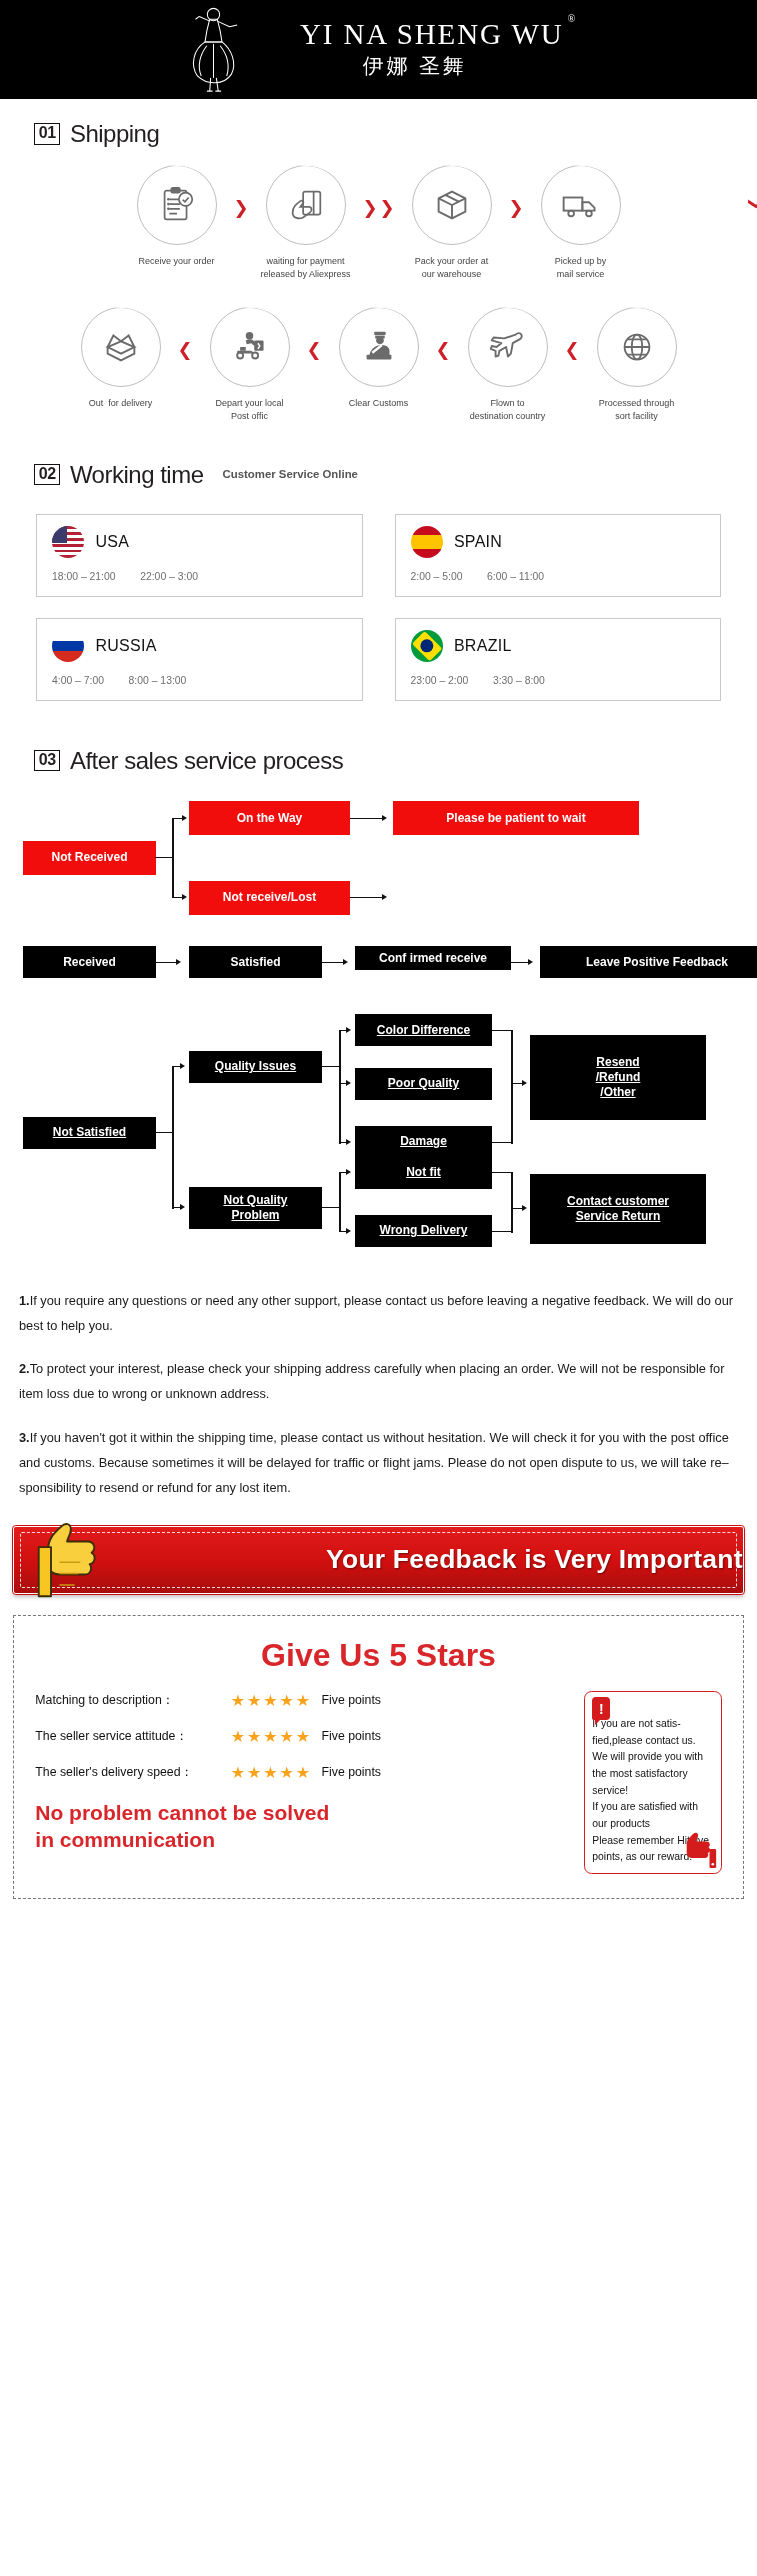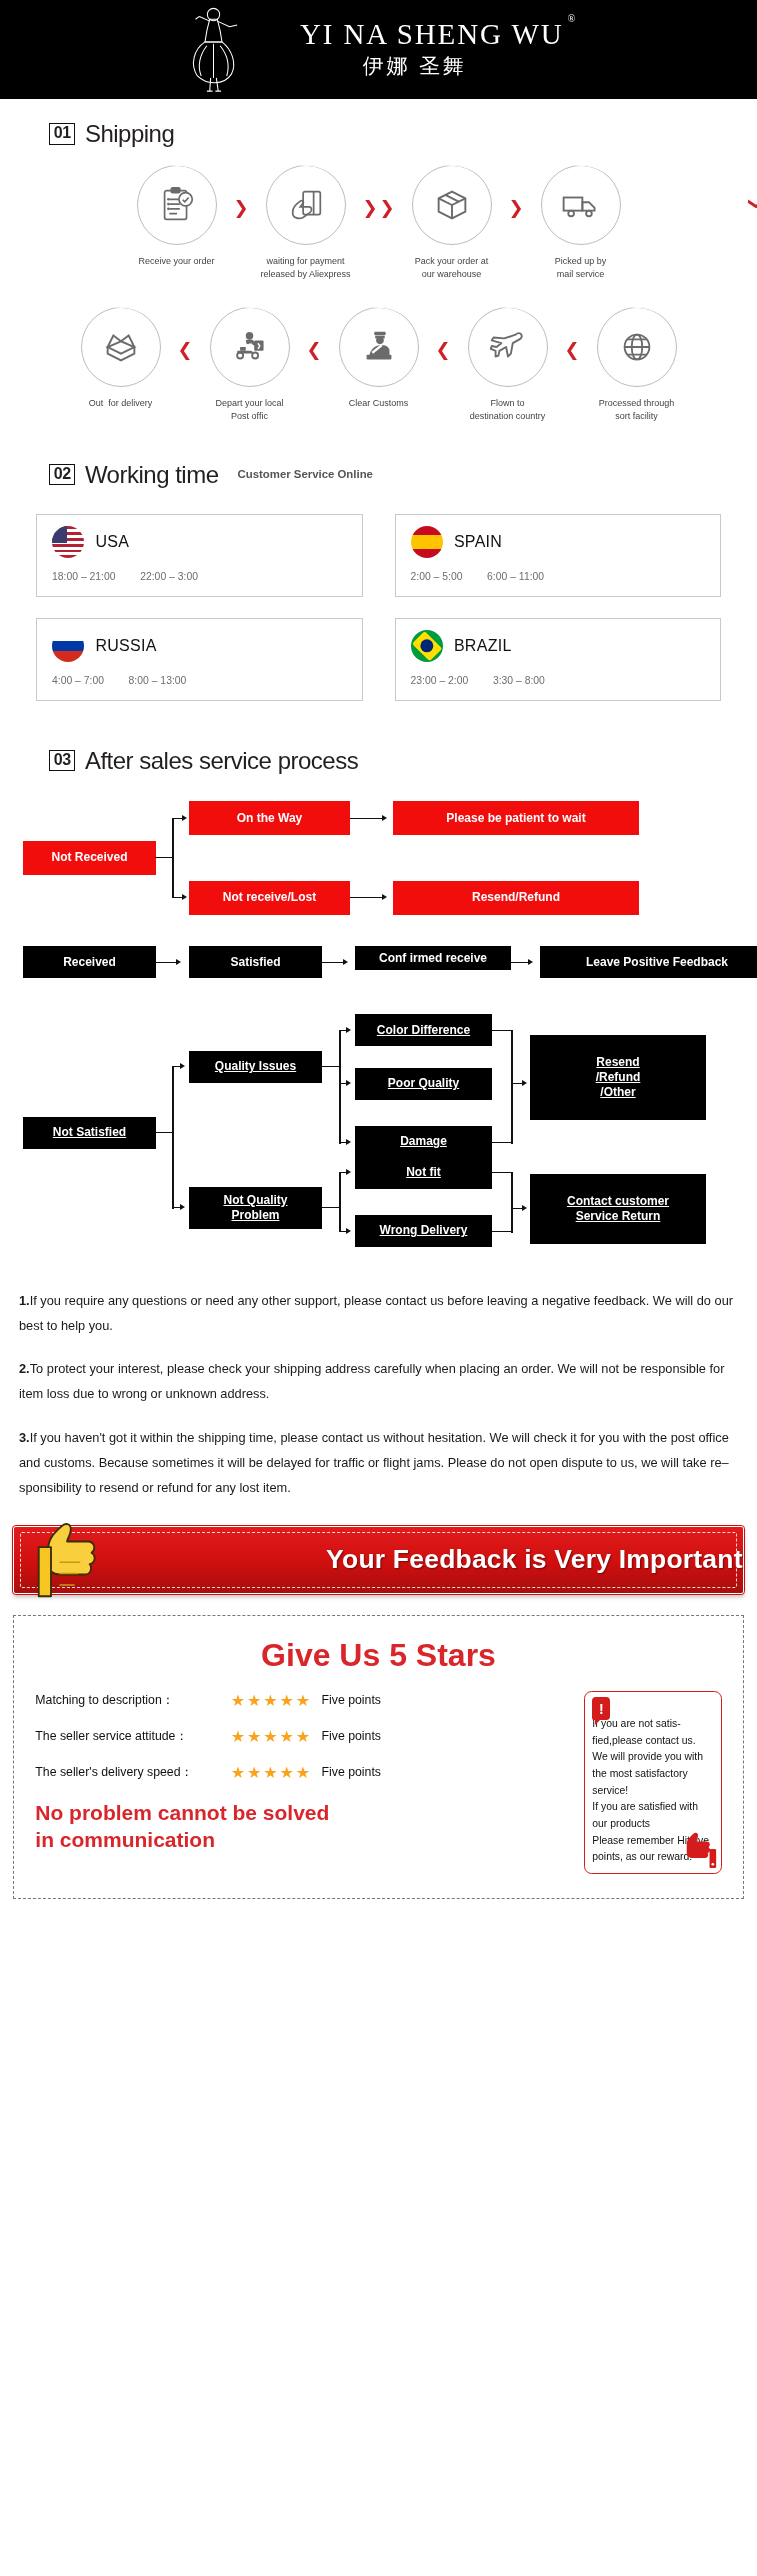--- a/index.html
+++ b/index.html
@@ -41,21 +41,21 @@
   }
   .logo-cn {
     color: #ffffff;
     font-size: 21px;
     letter-spacing: 2.8px;
     margin-top: 2.8px;
     white-space: nowrap;
   }
 
   
-  .sec-head { display: flex; align-items: center; gap: 9.5px; padding: 0 49px; }
+  .sec-head { display: flex; align-items: center; gap: 9.5px; padding: 0 34px; }
   .sec-num {
     border: 1.9px solid #111;
     font-size: 16px;
     font-weight: 700;
     padding: 0px 3.8px 0.9px 3.8px;
     line-height: 1.15;
     letter-spacing: -0.5px;
   }
   .sec-title { font-size: 24px; font-weight: 400; letter-spacing: -0.5px; }
   .sec-sub { font-size: 11.4px; color: #555; font-weight: 600; margin-left: 9.5px; padding-bottom: 1.9px; }
@@ -482,21 +482,20 @@
   <div class="sec-head" style="margin-top:42px">
     <span class="sec-num">03</span>
     <span class="sec-title">After sales service process</span>
   </div>
 
   <div class="flow" style="width:757px;height:128px;margin-top:19px">
     <div class="fbox red" style="left:23px;  top:47px;  width:133px; height:34px;">Not Received</div>
     <div class="fbox red" style="left:189px; top:7.6px;   width:161px; height:34px;">On the Way</div>
     <div class="fbox red" style="left:393px; top:7.6px;   width:246px; height:34px;">Please be patient to wait</div>
     <div class="fbox red" style="left:189px; top:87px;  width:161px; height:34px;">Not receive/Lost</div>
-    <div class="fbox red" style="left:393px; top:87px;  width:246px; height:34px;">Resend/Refund</div>
 
     <div class="fline" style="left:155px; top:63px;  width:17px; height:1.9px;"></div>
     <div class="fline" style="left:172px; top:24.6px;  width:1.9px;  height:80px;"></div>
     <div class="fline" style="left:172px; top:24px;  width:11.4px; height:1.9px;"></div>
     <div class="fah" style="left:182px; top:21px;"></div>
     <div class="fline" style="left:172px; top:103px; width:11.4px; height:1.9px;"></div>
     <div class="fah" style="left:182px; top:100px;"></div>
 
     <div class="fline" style="left:350px; top:24px;  width:34px; height:1.9px;"></div>
     <div class="fah" style="left:382px; top:21px;"></div>

